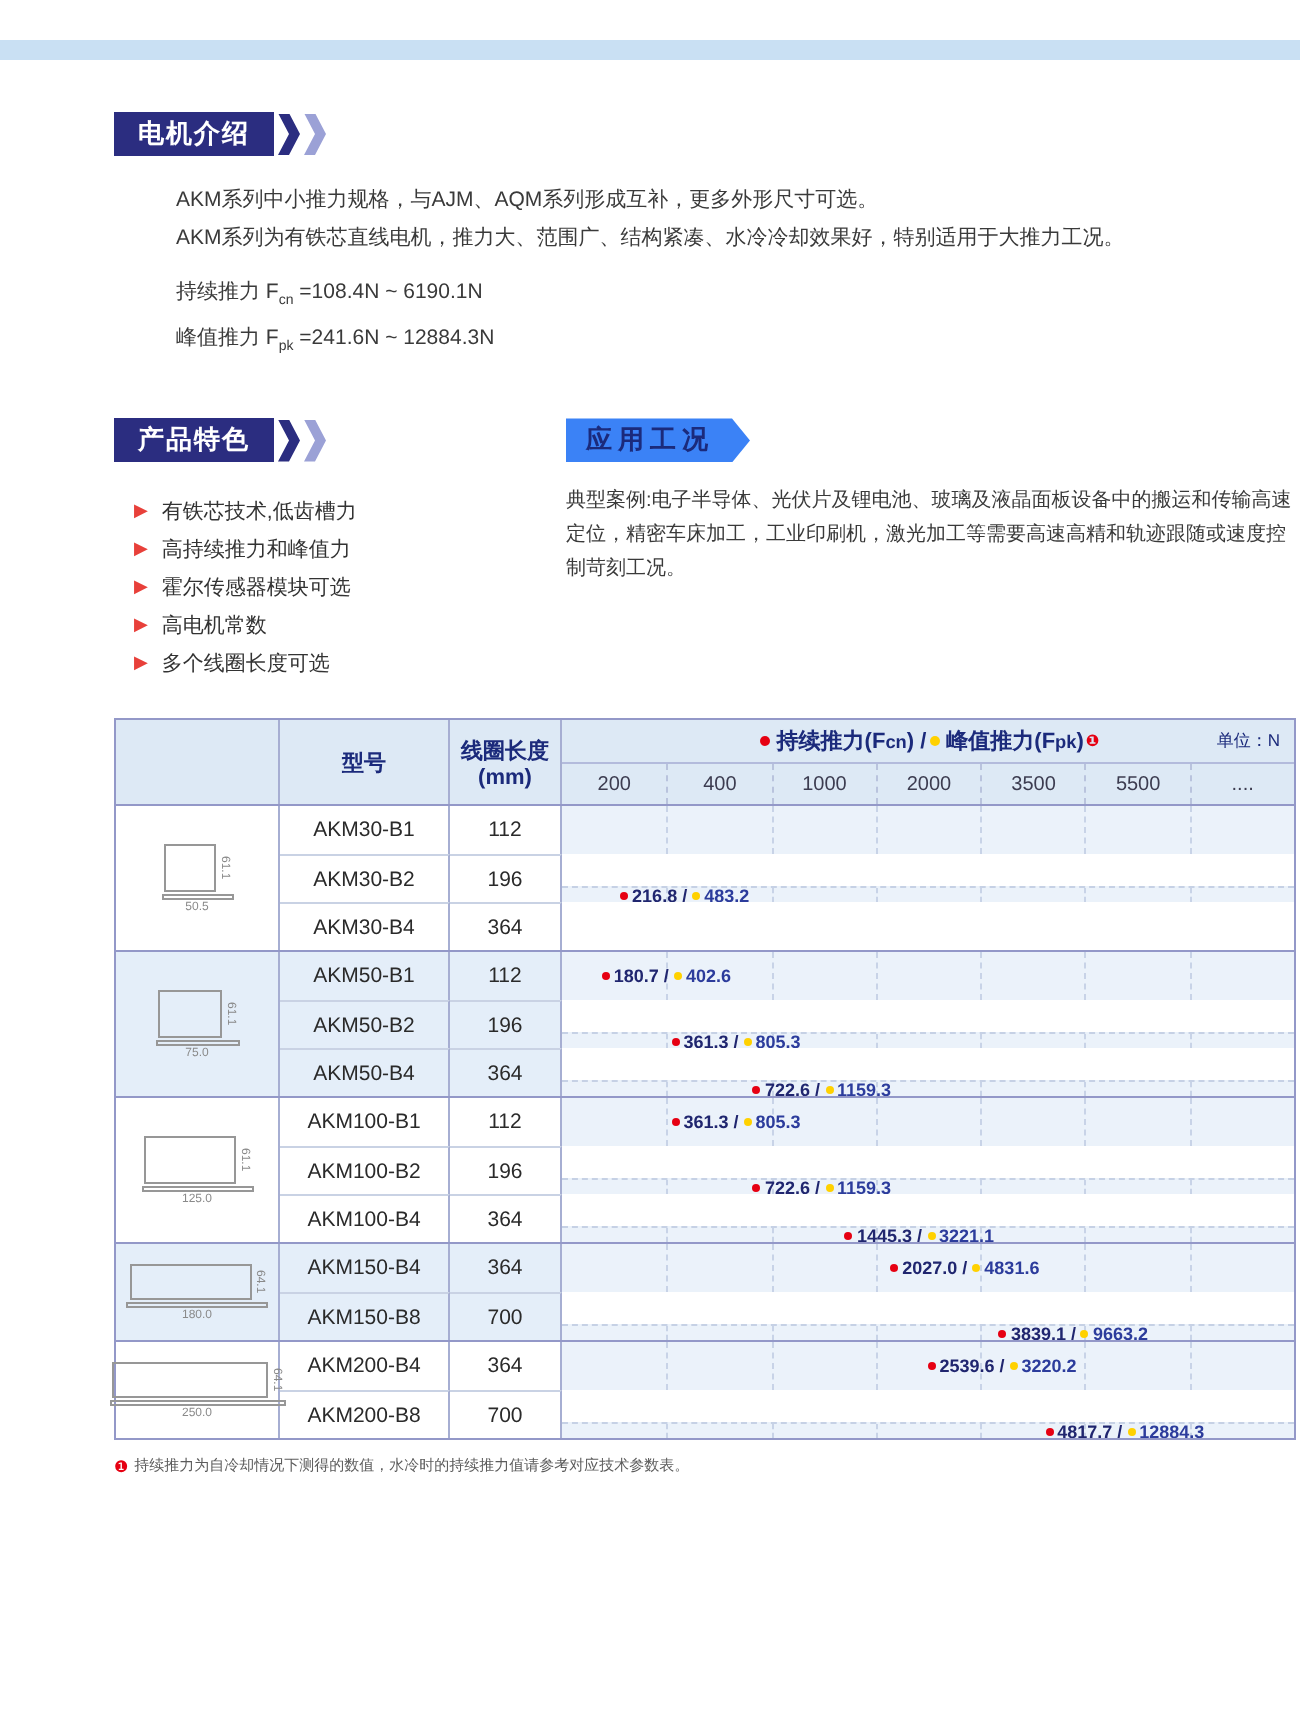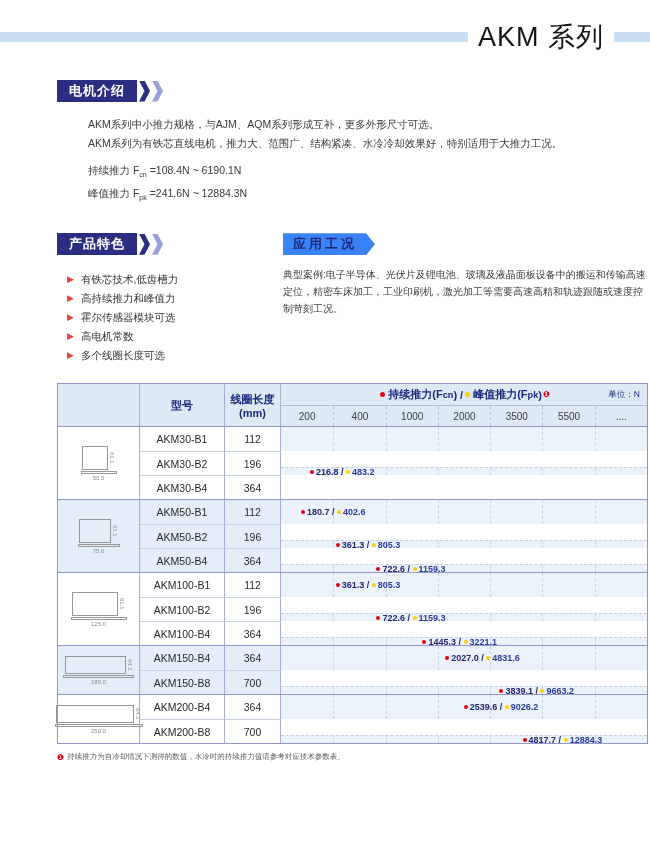--- a/index.html
+++ b/index.html
@@ -95,21 +95,20 @@
 
   
   .footnote { margin:8px 0 0 57px; font-size:7.5px; color:#5c5c5c; display:flex; align-items:center; }
   .footnote .mark { color:#e60012; font-size:8px; margin-right:3px; }
 </style>
 </head>
 <body>
 
 <div class="topbar">
   <div class="band"></div>
-  <h1 class="page-title">AKM 系列</h1>
   <div class="band band-right"></div>
 </div>
 
 <div class="badge-navy badge1">
   <span class="box">电机介绍</span>
   <span class="chev chev1"></span>
   <span class="chev chev2"></span>
 </div>
 
 <div class="intro-text">
@@ -365,21 +364,21 @@
         </div>
         <div class="cell-model">AKM200-B4</div>
         <div class="cell-coil">364</div>
         <div class="cell-scale">
           <i class="vline" style="left: 14.2857%;"></i>
           <i class="vline" style="left: 28.5714%;"></i>
           <i class="vline" style="left: 42.8571%;"></i>
           <i class="vline" style="left: 57.1429%;"></i>
           <i class="vline" style="left: 71.4286%;"></i>
           <i class="vline" style="left: 85.7143%;"></i>
-          <span class="val" style="left: calc(49.37% + 2px);"><span class="dot r"></span><span class="fcn">2539.6</span><span class="sep"> / </span><span class="dot y"></span><span class="fpk">9026.2</span></span>
+          <span class="val" style="left: calc(49.37% + 2px);"><span class="dot r"></span><span class="fcn">2539.6</span><span class="sep"> / </span><span class="dot y"></span><span class="fpk">3220.2</span></span>
         </div>
         <div class="cell-model rtop-solid">AKM200-B8</div>
         <div class="cell-coil rtop-solid">700</div>
         <div class="cell-scale rtop">
           <i class="vline" style="left: 14.2857%;"></i>
           <i class="vline" style="left: 28.5714%;"></i>
           <i class="vline" style="left: 42.8571%;"></i>
           <i class="vline" style="left: 57.1429%;"></i>
           <i class="vline" style="left: 71.4286%;"></i>
           <i class="vline" style="left: 85.7143%;"></i>

